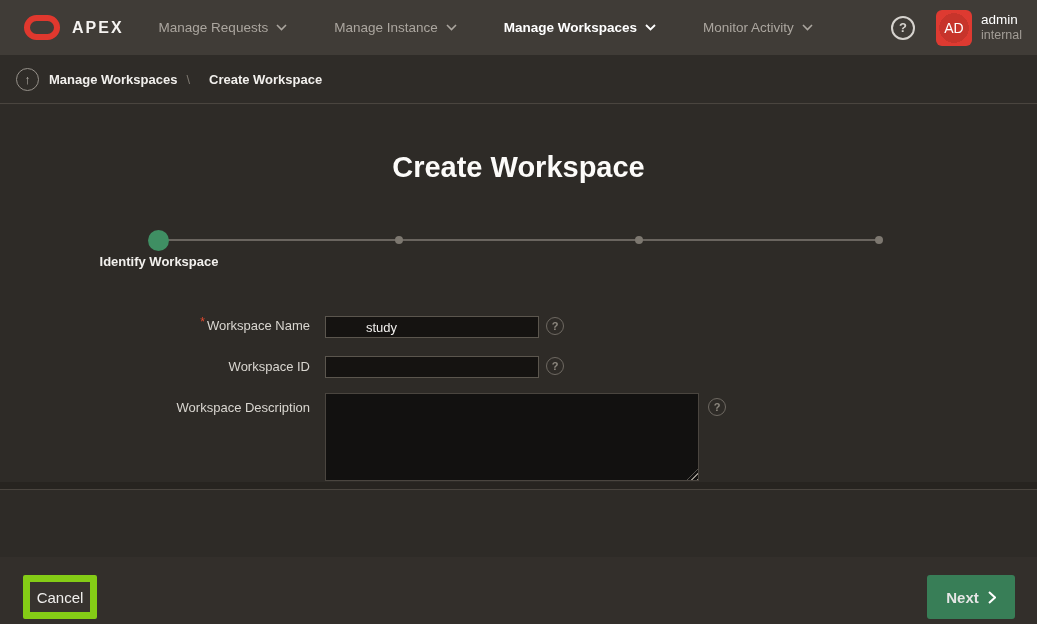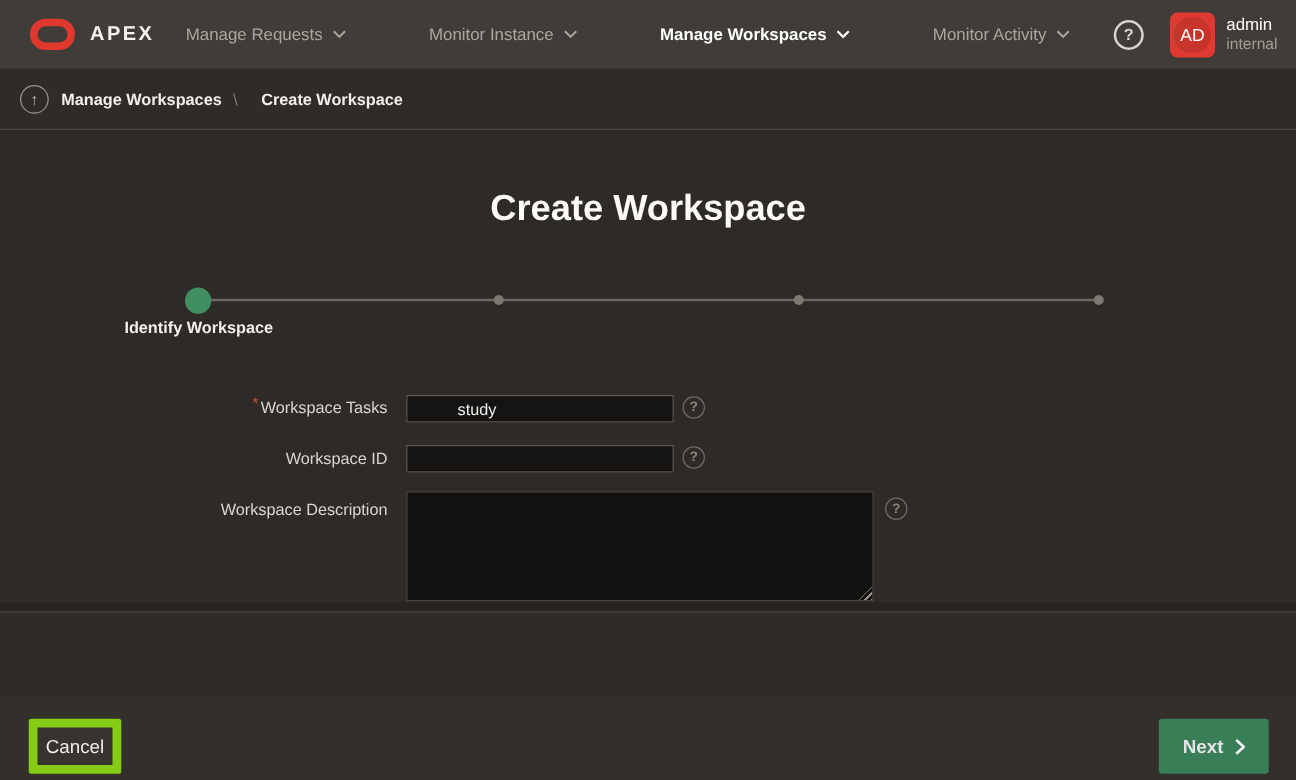--- a/index.html
+++ b/index.html
@@ -16,21 +16,21 @@
     background:#403c37; display:flex; align-items:center;
   }
   .logo {
     margin-left:24px; width:36px; height:25px;
     border:6px solid #e0382e; border-radius:13px; flex:none;
   }
   .brand {
     margin-left:12px; font-size:16px; font-weight:bold; color:#f5f3f1;
     letter-spacing:2px;
   }
-  .nav-items { display:flex; align-items:center; margin-left:25px; gap:66px;justify-content:space-between; }
+  .nav-items { display:flex; align-items:center; margin-left:35px; gap:47px;justify-content:space-between; }
   .nav-item {
     display:flex; align-items:center; gap:8px; font-size:13.5px;
     color:#aba69f; cursor:pointer; white-space:nowrap;
   }
   .nav-item.active { color:#ffffff; font-weight:bold; }
   .chev { display:block; }
   .nav-right { margin-left:auto; display:flex; align-items:center; margin-right:15px; }
   .help-btn {
     width:24px; height:24px; border:2px solid #d6d3ce; border-radius:50%;
     color:#d6d3ce; font-size:13px; font-weight:bold;
@@ -139,21 +139,21 @@
     <div class="logo"></div>
     <div class="brand">APEX</div>
     <div class="nav-items">
       <div class="nav-item">
         <span>Manage Requests</span>
         <svg class="chev" width="11" height="7" viewBox="0 0 11 7">
             <polyline points="1,1 5.5,5.5 10,1" fill="none" stroke="currentColor" stroke-width="1.6"></polyline>
           </svg>
       </div>
       <div class="nav-item">
-        <span>Monitor Instance</span>
+        <span>Manage Instance</span>
         <svg class="chev" width="11" height="7" viewBox="0 0 11 7">
             <polyline points="1,1 5.5,5.5 10,1" fill="none" stroke="currentColor" stroke-width="1.6"></polyline>
           </svg>
       </div>
       <div class="nav-item active">
         <span>Manage Workspaces</span>
         <svg class="chev" width="11" height="7" viewBox="0 0 11 7">
             <polyline points="1,1 5.5,5.5 10,1" fill="none" stroke="currentColor" stroke-width="1.8"></polyline>
           </svg>
       </div>
@@ -186,21 +186,21 @@
     <div class="page-title">Create Workspace</div>
 
     <div class="step-line"></div>
     <div class="dot big"></div>
     <div class="dot small" style="left:395px;"></div>
     <div class="dot small" style="left:635px;"></div>
     <div class="dot small" style="left:875px;"></div>
     <div class="step-label">Identify Workspace</div>
 
     <label class="field-label" style="top:213px;">
-      <span class="req">*</span><span>Workspace Tasks</span>
+      <span class="req">*</span><span>Workspace Name</span>
     </label>
     <input class="text-input" style="top: 211px; padding-left: 40px;" value="study">
     <button class="help-circle" style="left:546px; top:212px;">?</button>
 
     <label class="field-label" style="top:254px;">
       <span>Workspace ID</span>
     </label>
     <input class="text-input" style="top: 251px;" value="">
     <button class="help-circle" style="left:546px; top:252px;">?</button>
 

